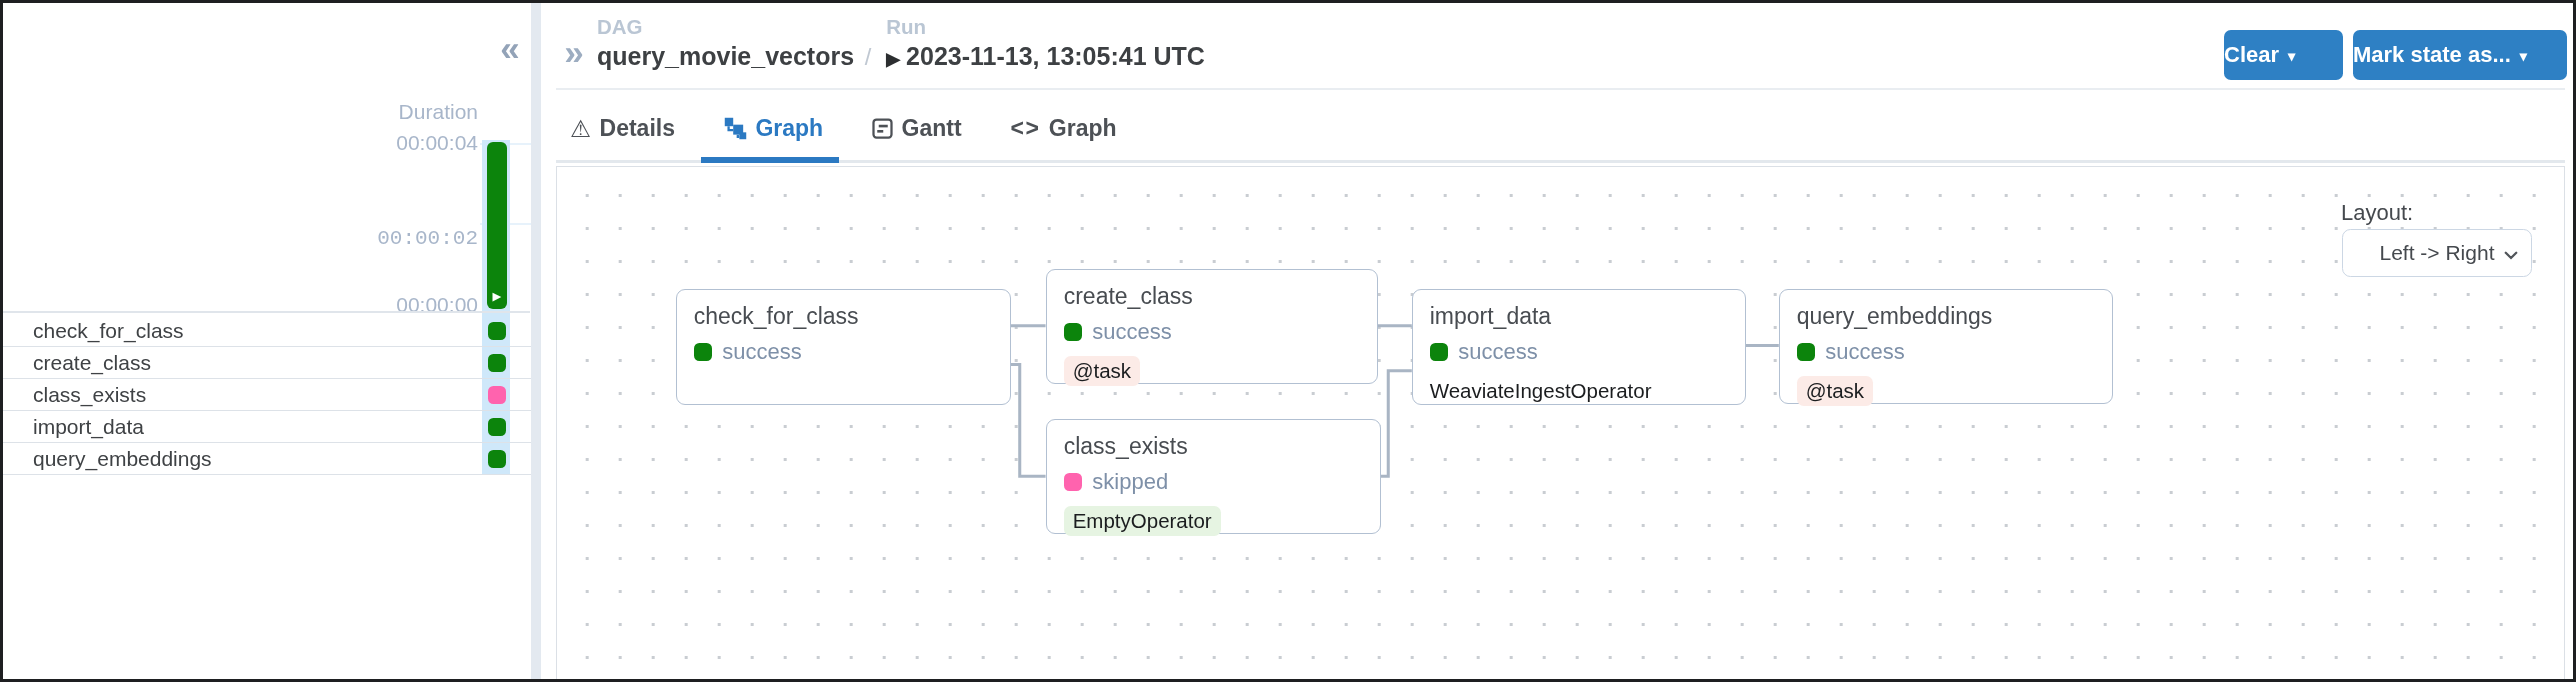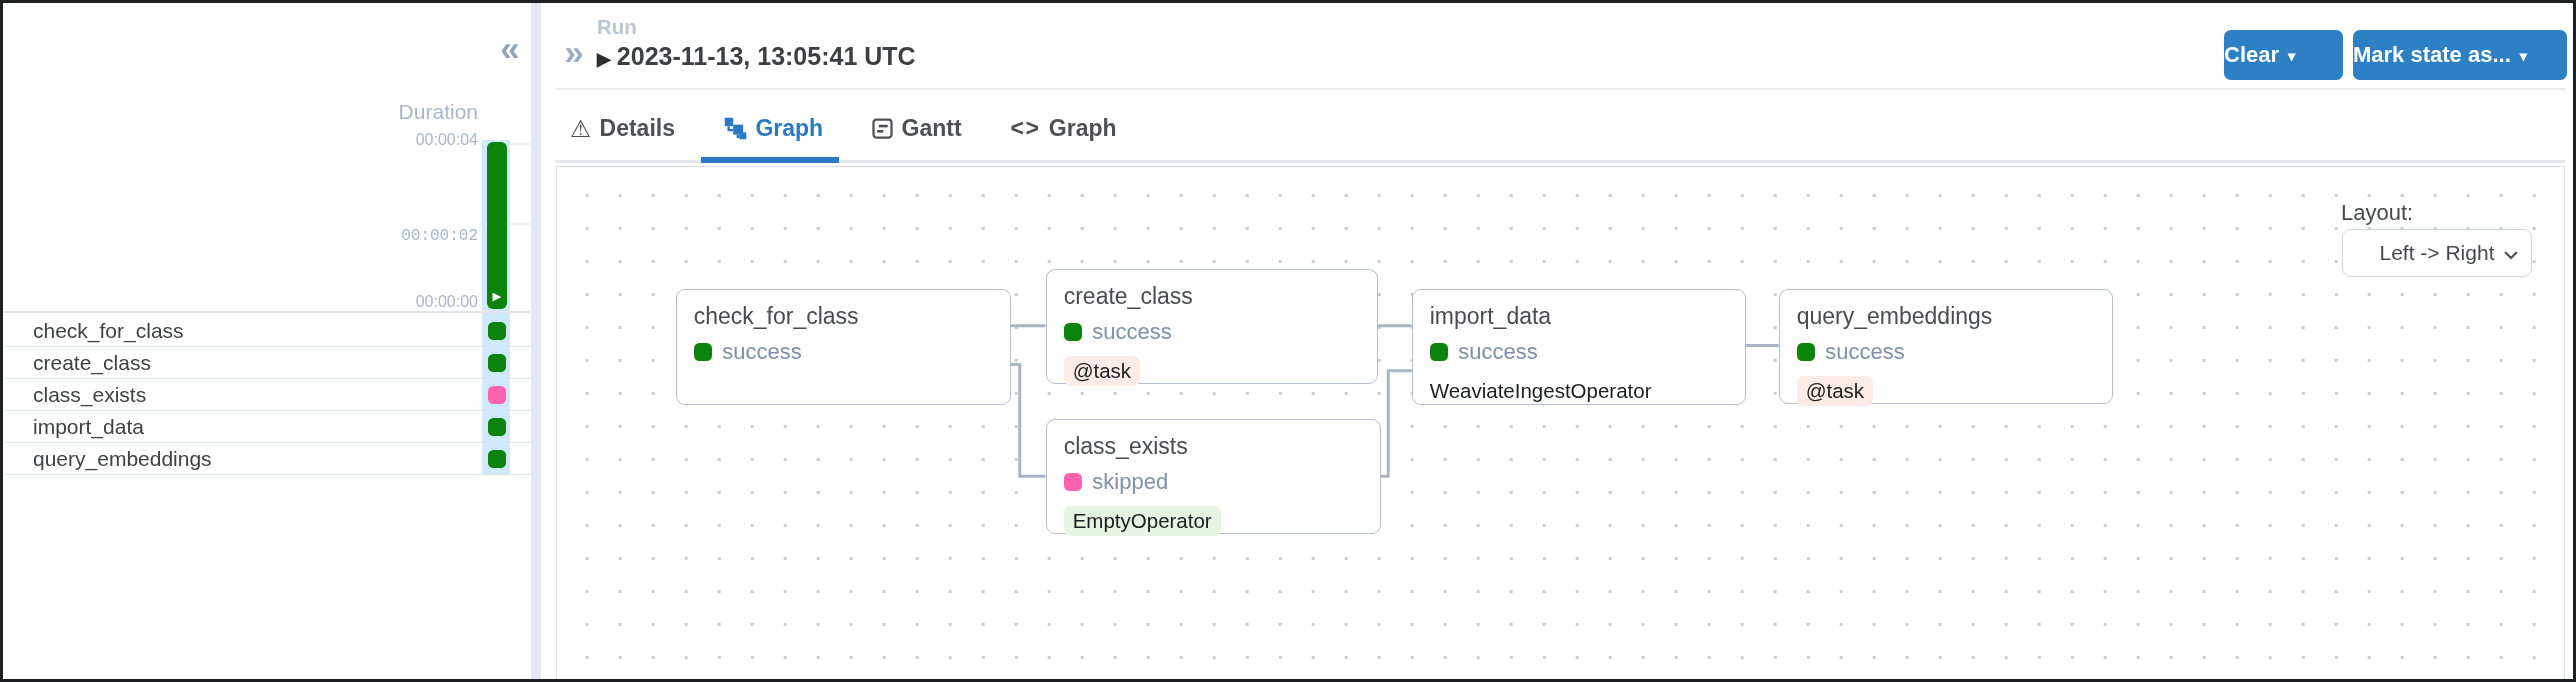--- a/index.html
+++ b/index.html
@@ -10,21 +10,21 @@
     border:3px solid #1e1f21; overflow:hidden;
   }
 
   
   #sidebar { position:absolute; left:0; top:0; width:528px; height:676px; background:#fff; }
   .collapse-btn {
     position:absolute; left:488px; top:23px; width:38px; height:43px;
     font-size:35px; font-weight:bold; color:#93a3b8; text-align:center; line-height:43px; cursor:pointer;
   }
   .duration-label { position:absolute; right:53px; top:97px; font-size:21px; color:#a8b6ca;margin-left:27px; }
-  .tick { position:absolute; right:53px; font-size:16px; color:#a8b6ca; }
+  .tick { position:absolute; right:53px; font-size:21px; color:#a8b6ca; }
   .tick.t0 { top:128px; } .tick.t1 { top:224px;font-family:Liberation Mono, monospace; } .tick.t2 { top:290px; }
   .gridline { position:absolute; left:477px; width:51px; height:1.5px; background:#e7f2fb; }
   .gridline.g0 { top:140px; } .gridline.g1 { top:220px; }
   .axis-base { position:absolute; left:0; top:308px; width:527px; height:2.3px; background:#e0e5eb; }
   .run-col { position:absolute; left:479px; top:137px; width:28px; height:334px; background:#cfe8fa; }
   .run-bar {
     position:absolute; left:484px; top:139px; width:20px; height:167px;
     background:#0c840c; border-radius:6px; cursor:pointer;
   }
   .run-bar .play { position:absolute; bottom:6px; left:0; width:100%; text-align:center; font-size:11.4px; color:#fff; }
@@ -146,20 +146,24 @@
       </div>
     </div>
   </div>
 
   <div id="panel-divider"></div>
 
   <div class="expand-btn">»</div>
 
   <div id="breadcrumb">
     <div class="crumb-col">
+      <span class="crumb-label">DAG</span>
+      <span class="crumb-value"><span>query_movie_vectors</span><span class="crumb-sep">/</span></span>
+    </div>
+    <div class="crumb-col">
       <span class="crumb-label">Run</span>
       <span class="crumb-value"><span class="run-play">▶</span><span>2023-11-13, 13:05:41 UTC</span></span>
     </div>
   </div>
 
   <button class="hdr-btn" id="clear-btn">
     <span>Clear</span>
     <span class="btn-caret">▾</span>
   </button>
   <button class="hdr-btn" id="mark-btn">

